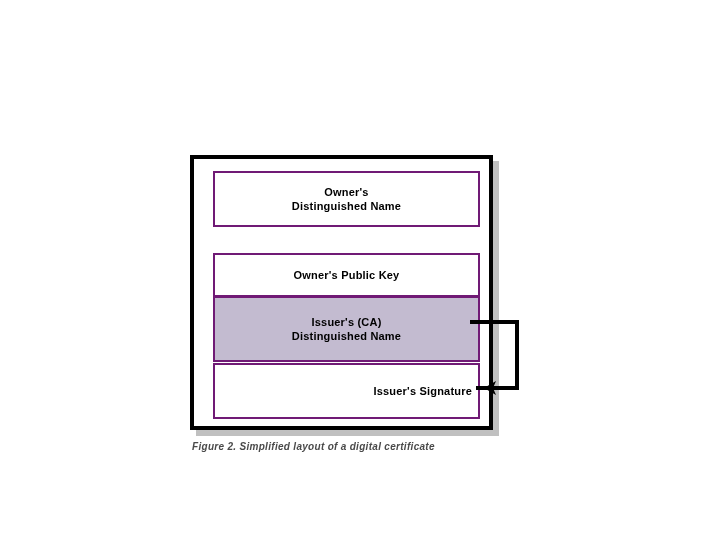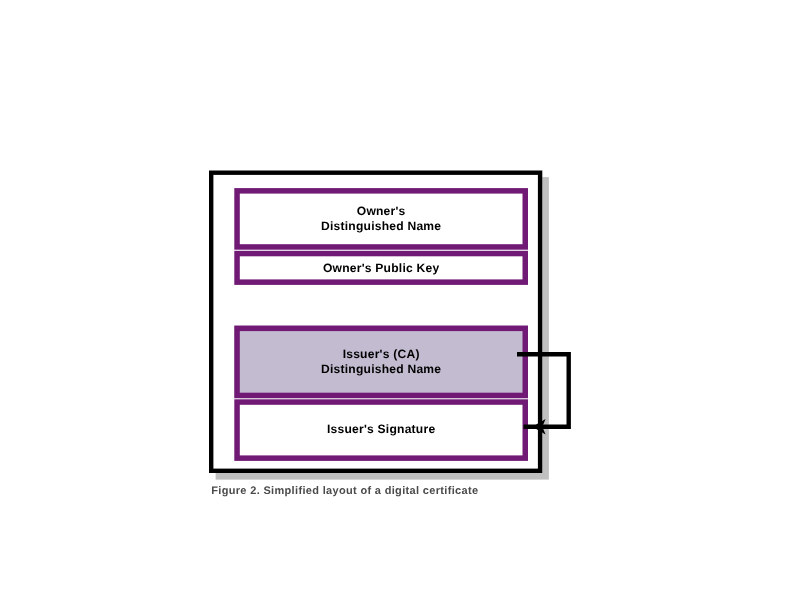--- a/index.html
+++ b/index.html
@@ -45,60 +45,61 @@
     border: 4px solid #000000;
     box-sizing: border-box;
   }
 
   
   .field-box {
     position: absolute;
     left: 213px;
     width: 267px;
     background: #ffffff;
-    border: 5px solid #701a75;
+    border: 2px solid #701a75;
     box-sizing: border-box;
     display: flex;
     align-items: center;
     justify-content: center;
     text-align: center;
   }
   .field-box .field-label {
     font-family: "Liberation Sans", sans-serif;
     font-size: 11px;
     font-weight: bold;
     line-height: 14px;
     color: #000000;
     letter-spacing: 0.2px;
     white-space: pre-line;
     padding: 0 6px;
   }
 
   .field-box--owner-dn      { top: 171px; height: 56px; }
-  .field-box--owner-key     { top: 228px; height: 31px; }
+  .field-box--owner-key     { top: 253px; height: 44px; }
   .field-box--issuer-dn     { top: 296px; height: 66px; background: #c3bbd0; }
-  .field-box--issuer-sig    { top: 363px; height: 56px; }
+  .field-box--issuer-sig    { top: 363px; height: 56px; justify-content: flex-end; }
 
   
   .connector {
     position: absolute;
     left: 470px;
     top: 305px;
     width: 70px;
     height: 100px;
     pointer-events: none;
   }
 
   
   .figure-caption {
     position: absolute;
     left: 192px;
     top: 441px;
     width: 420px;
     font-family: "Liberation Sans", sans-serif;
+    font-style: italic;
     font-size: 10px;
     font-weight: bold;
     color: #4a4a4a;
     letter-spacing: 0.3px;
     white-space: nowrap;
   }
 </style>
 </head>
 <body>
 

